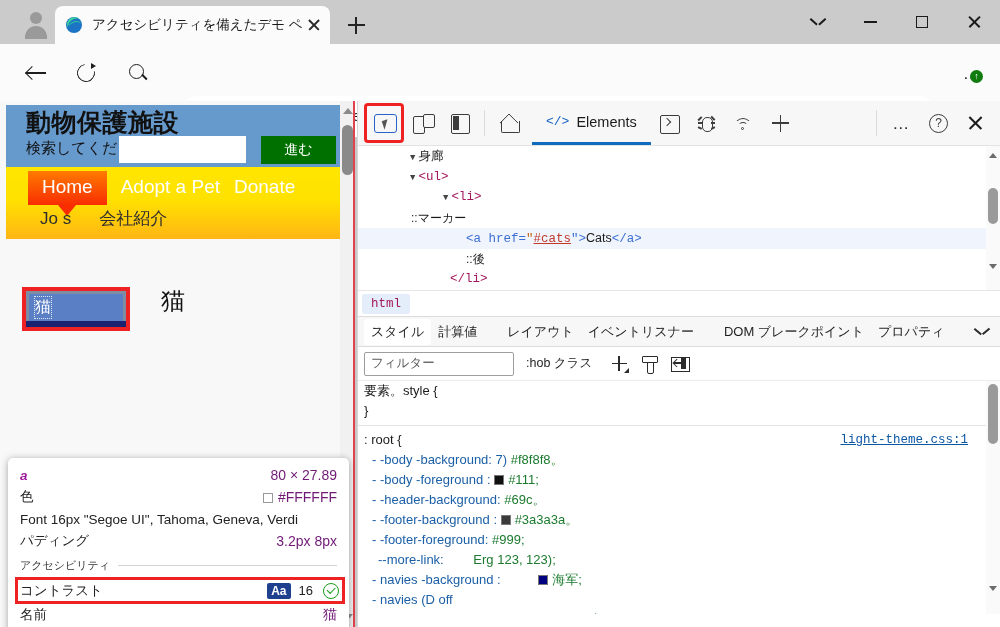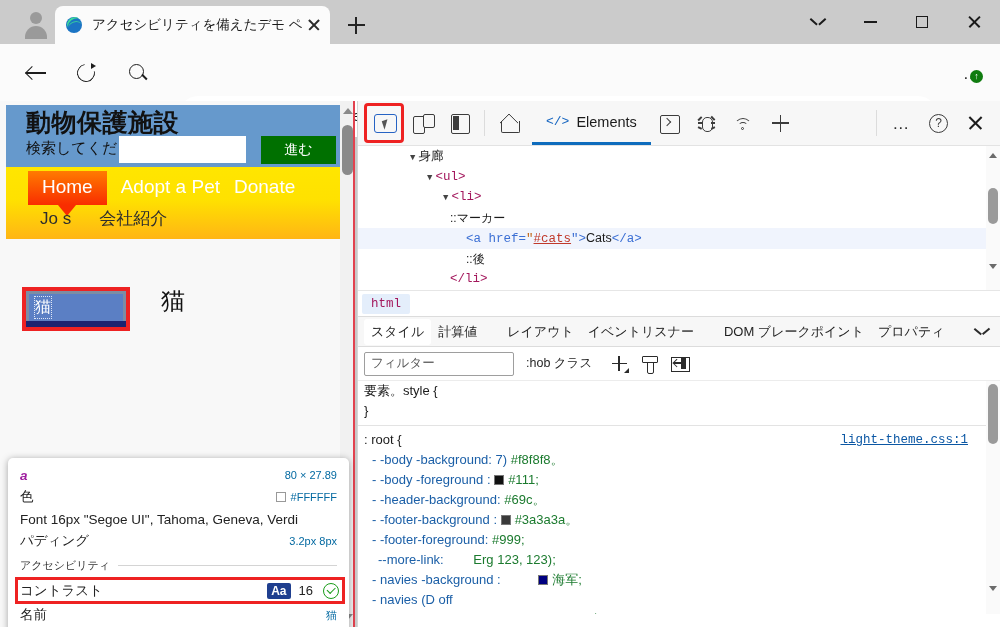--- a/index.html
+++ b/index.html
@@ -241,21 +241,21 @@
 
   
   .inspect-card {
     position: absolute; left: 8px; top: 357px; width: 341px; height: 205px;
     background: #fff; border-radius: 5px; box-shadow: 0 1px 7px rgba(0,0,0,0.35);
     padding: 6px 12px 0 12px; z-index: 30;
   }
   .ic-row { display: flex; justify-content: space-between; align-items: center; height: 22px; }
   .ic-tag { color: #a020a0; font-weight: bold; font-size: 13.5px; font-style: italic; }
   .ic-key { font-size: 13.5px; color: #222; }
-  .ic-val { font-size: 11px; color: #0369a1; }
+  .ic-val { font-size: 14px; color: #701a75; }
   .ic-font-row { font-size: 13.5px; color: #222; height: 22px; display: flex; align-items: center; }
   .sw-white {
     display: inline-block; width: 10px; height: 10px; border: 1px solid #999;
     background: #fff; margin-right: 5px; vertical-align: -1px;
   }
   .ic-sect { display: flex; align-items: center; margin-top: 4px; height: 18px; }
   .ic-sect-label { font-size: 11px; color: #333; white-space: nowrap; }
   .ic-sect-line { flex: 1 1 auto; height: 1px; background: #d4d4d4; margin-left: 8px; }
   .ic-contrast {
     margin-top: 3px; border: 3px solid #ee2222; height: 27px;
@@ -708,27 +708,27 @@
         <div class="dt-btn">
           <div class="dt-close"></div>
         </div>
       </div>
     </div>
 
     <div class="dom-tree">
       <div class="dom-line" style="padding-left:52px">
         <span class="tw">▼</span><span class="txtnode">身廊</span>
       </div>
-      <div class="dom-line" style="padding-left:69px">
+      <div class="dom-line" style="padding-left:52px">
         <span class="tw">▼</span><span class="tagname">&lt;ul&gt;</span>
       </div>
       <div class="dom-line" style="padding-left:85px">
         <span class="tw">▼</span><span class="tagname">&lt;li&gt;</span>
       </div>
-      <div class="dom-line" style="padding-left:92px">
+      <div class="dom-line" style="padding-left:53px">
         <span class="pseudo">::マーカー</span>
       </div>
       <div class="dom-line sel" style="padding-left:108px">
         <span class="angle">&lt;a href=</span><span class="attrname">"</span><span class="attrval">#cats</span><span class="angle">"&gt;</span><span class="txtnode">Cats</span><span class="angle">&lt;/a&gt;</span>
       </div>
       <div class="dom-line" style="padding-left:108px">
         <span class="pseudo">::後</span>
       </div>
       <div class="dom-line" style="padding-left:92px">
         <span class="tagname">&lt;/li&gt;</span>

